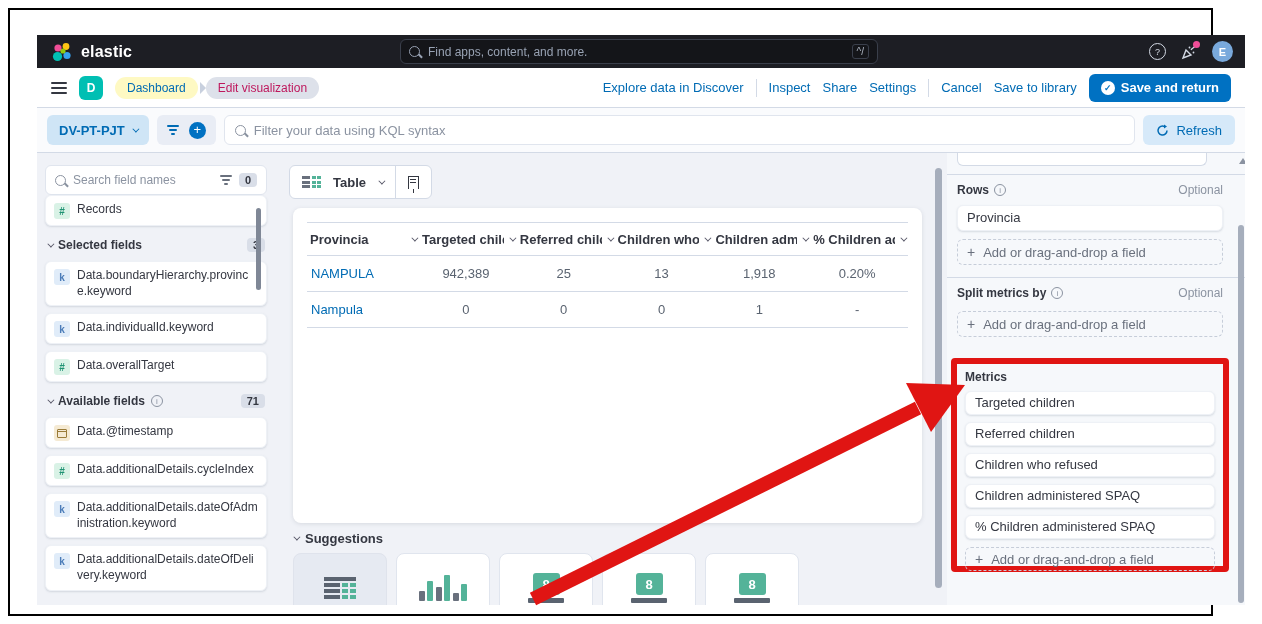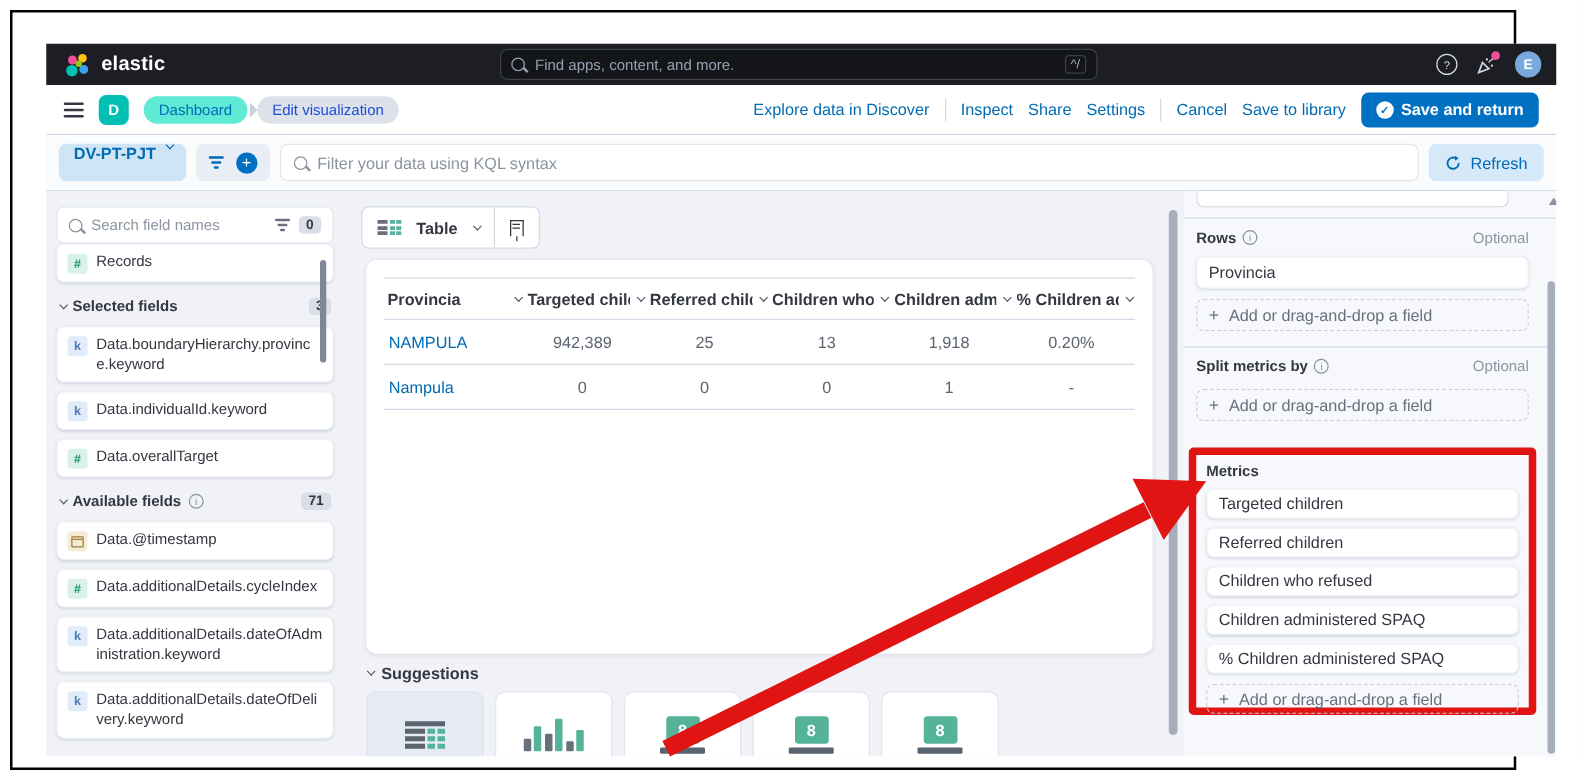--- a/index.html
+++ b/index.html
@@ -22,32 +22,32 @@
   .news .dot { position:absolute; right:-2px; top:-2px; width:7px; height:7px; border-radius:50%; background:#f04e98; }
   .avatar { width:21px; height:21px; border-radius:50%; background:#79a9dc; color:#fff; font-size:11px; font-weight:700; display:flex; align-items:center; justify-content:center; }
 
   
   .navbar { height:40px; background:#fff; border-bottom:1px solid #d3dae6; display:flex; align-items:center; padding:0 14px; gap:12px; }
   .burger { width:16px; display:flex; flex-direction:column; gap:3px; cursor:pointer; }
   .burger span { height:2px; background:#343741; border-radius:1px; }
   .space-badge { width:24px; height:24px; border-radius:6px; background:#00bfb3; color:#fff; font-size:12px; font-weight:700; display:flex; align-items:center; justify-content:center; }
   .crumbs { display:flex; align-items:center; }
   .crumb { font-size:12px; padding:4px 12px; border-radius:12px; }
-  .crumb.blue { background:#5eead4; color:#006bb4; }
-  .crumb.gray { background:#dde1ea; color:#1d4ed8; margin-left:-4px;text-align:right; }
+  .crumb.blue { background:#fef9c3; color:#006bb4; }
+  .crumb.gray { background:#dde1ea; color:#be185d; margin-left:-4px;text-align:right; }
   .crumb-sep { width:0; height:0; border-top:6px solid transparent; border-bottom:6px solid transparent; border-left:6px solid #c8d0de; margin:0 4px 0 2px; }
   .nav-spacer { flex:1; }
   .nav-link { color:#006bb4; font-size:13px; cursor:pointer; white-space:nowrap; }
   .vdiv { width:1px; height:18px; background:#d3dae6; }
   .save-btn { display:flex; align-items:center; gap:6px; background:#0071c2; color:#fff; font-size:13px; font-weight:600; border:none; border-radius:6px; height:28px; padding:0 12px; cursor:pointer; }
   .save-check { width:14px; height:14px; background:#fff; color:#0071c2; border-radius:50%; font-size:9px; font-weight:700; display:flex; align-items:center; justify-content:center; }
 
   
   .querybar { height:45px; background:#fafbfd; border-bottom:1px solid #d3dae6; display:flex; align-items:center; padding:0 10px; gap:8px; }
-  .dataview { display:flex; align-items:flex-start; gap:7px; background:#cfe5f6; color:#006bb4; font-size:13px; font-weight:600; height:30px; padding:0 12px; border-radius:6px; cursor:pointer; }
+  .dataview { display:flex; align-items:center; gap:7px; background:#cfe5f6; color:#006bb4; font-size:13px; font-weight:600; height:30px; padding:0 12px; border-radius:6px; cursor:pointer; }
   .icon-group { display:flex; align-items:center; gap:10px; background:#e9edf5; border-radius:6px; height:30px; padding:0 10px; }
   .funnel { display:flex; flex-direction:column; gap:2px; align-items:center; }
   .funnel i { display:block; height:2px; background:#006bb4; border-radius:1px; }
   .funnel i:nth-child(1){width:12px;} .funnel i:nth-child(2){width:8px;} .funnel i:nth-child(3){width:4px;}
   .plus-circle { width:17px; height:17px; border-radius:50%; background:#0071c2; color:#fff; font-size:13px; line-height:15px; text-align:center; cursor:pointer; }
   .kql { flex:1; display:flex; align-items:center; gap:8px; background:#fff; border:1px solid #e0e5ee; border-radius:6px; height:30px; padding:0 10px; }
   .kql input { flex:1; border:none; outline:none; font-size:13px; color:#69707d; font-family:inherit; background:transparent; }
   .kql input::placeholder { color:#8b93a1; }
   .refresh-btn { display:flex; align-items:center; gap:7px; background:#d6e9f9; color:#006bb4; font-size:13px; font-weight:500; height:30px; padding:0 13px; border-radius:6px; border:none; cursor:pointer; }
 

